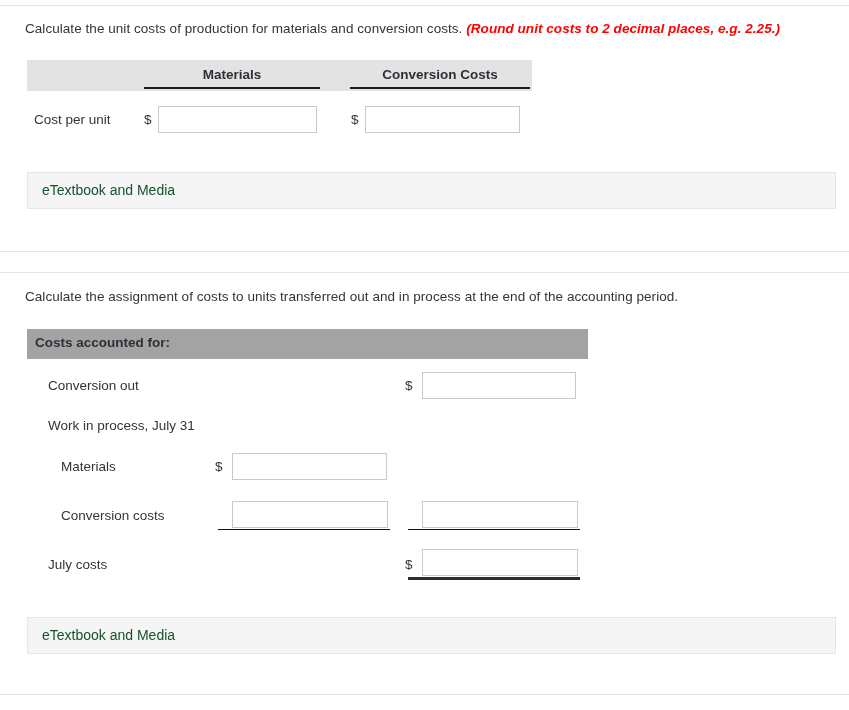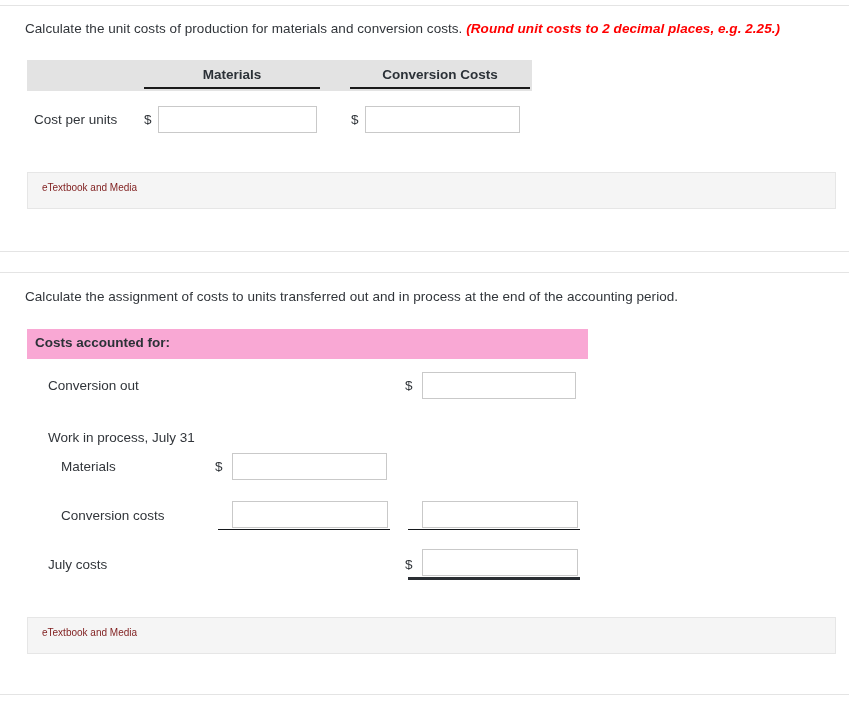--- a/index.html
+++ b/index.html
@@ -115,44 +115,44 @@
     background: #f5f5f5;
     border: 1px solid #e6e6e6;
     box-sizing: border-box;
   }
   .etext-1 { top: 172px; }
   .etext-2 { top: 617px; }
   .etext span {
     position: absolute;
     left: 14px;
     top: 9px;
-    font-size: 10px;
-    color: #7f1d1d;
+    font-size: 14px;
+    color: #14532d;
   }
 
   
   .sec2-headband {
     position: absolute;
     left: 27px;
     top: 329px;
     width: 561px;
     height: 30px;
-    background: #f9a8d4;
+    background: #a3a3a3;
   }
   .sec2-headband span {
     position: absolute;
     left: 8px;
     top: 6px;
     font-size: 13.5px;
     font-weight: bold;
     color: #2b3137;
   }
 
   .lbl-transferred  { left: 48px; top: 378px; }
-  .lbl-wip          { left: 48px; top: 418px; margin-top: 12px; }
+  .lbl-wip          { left: 48px; top: 418px; }
   .lbl-materials    { left: 61px; top: 459px; }
   .lbl-conversion   { left: 61px; top: 508px; }
   .lbl-total        { left: 48px; top: 557px; }
 
   .d3 { left: 405px; top: 378px; }
   .d4 { left: 215px; top: 459px; }
   .d5 { left: 405px; top: 557px; }
 
   .in-transferred  { left: 422px; top: 372px; width: 154px; }
   .in-wip-mat      { left: 232px; top: 453px; width: 155px; }
@@ -187,21 +187,21 @@
 
   <div class="prompt prompt-1">
     <span>Calculate the unit costs of production for materials and conversion costs.</span>
     <span class="hint">(Round unit costs to 2 decimal places, e.g. 2.25.)</span>
   </div>
 
   <div class="sec1-headband"></div>
   <div class="colhead materials">Materials</div>
   <div class="colhead conversion">Conversion Costs</div>
 
-  <div class="rowlabel lbl-cost-per-unit">Cost per units</div>
+  <div class="rowlabel lbl-cost-per-unit">Cost per unit</div>
 
   <div class="dollar d1">$</div>
   <input class="cell in-mat-unit" type="text" placeholder="" style="">
 
   <div class="dollar d2">$</div>
   <input class="cell in-conv-unit" type="text" placeholder="" style="">
 
   <div class="etext etext-1">
     <span>eTextbook and Media</span>
   </div>

